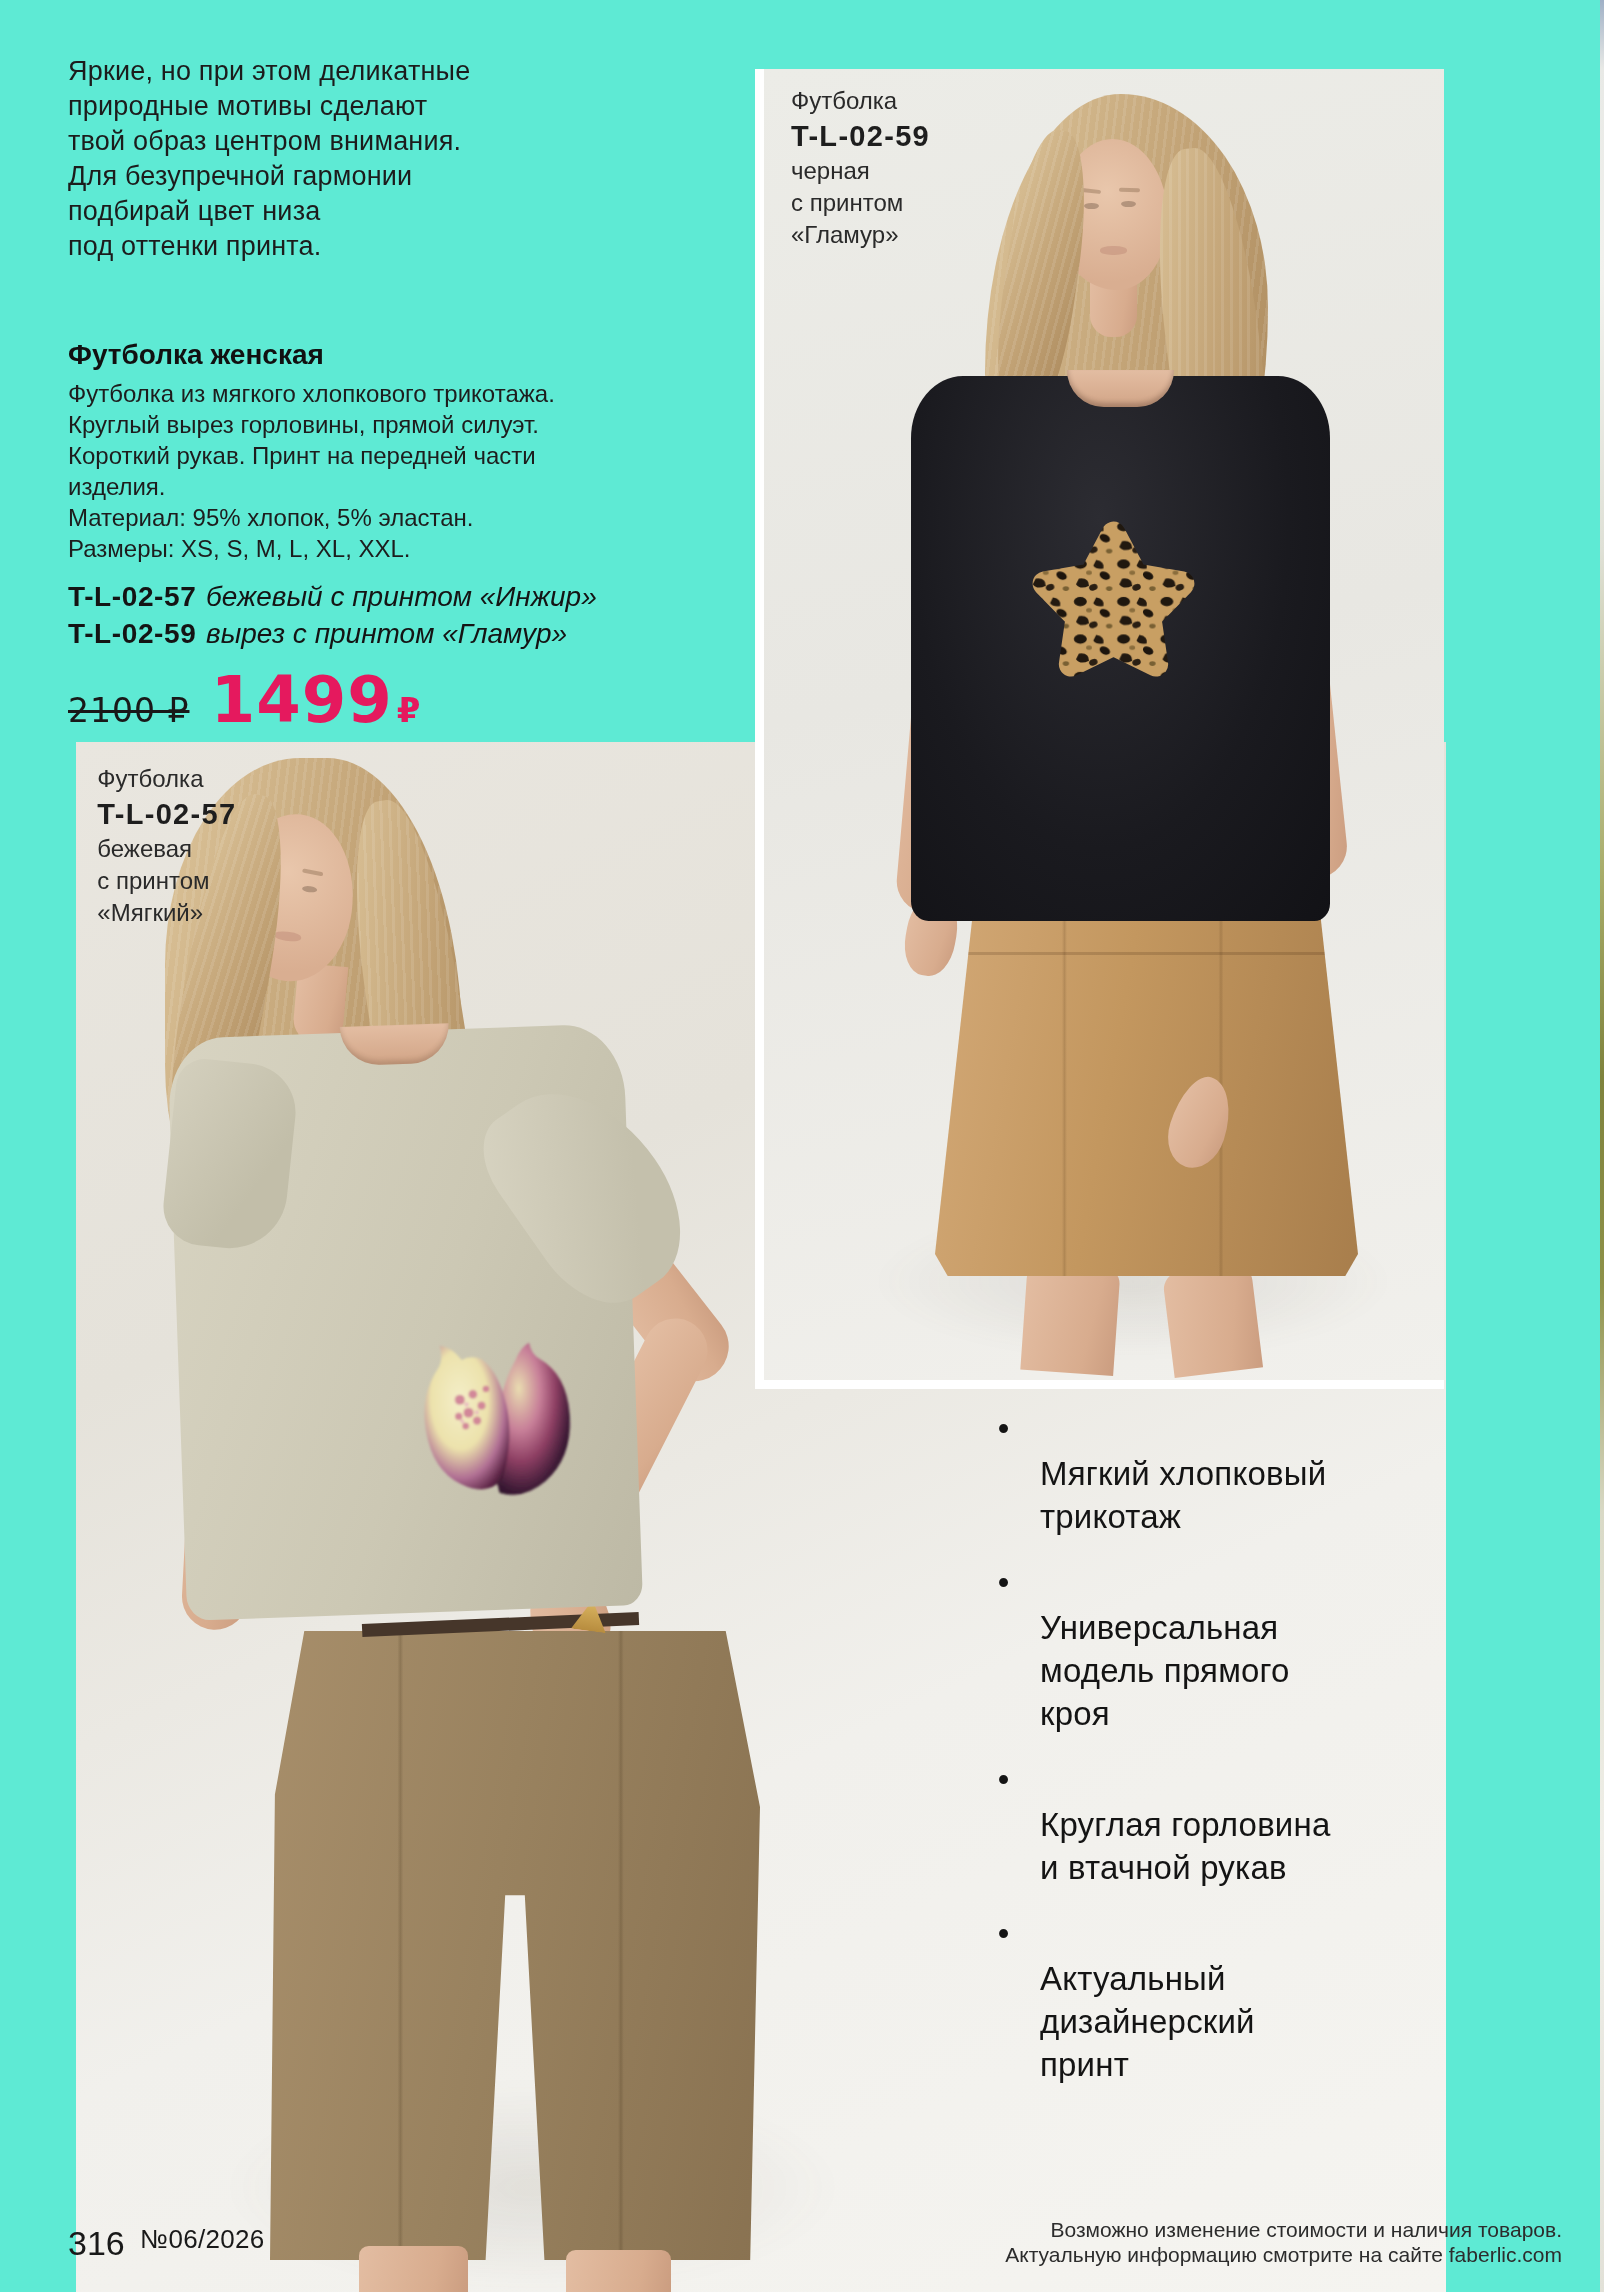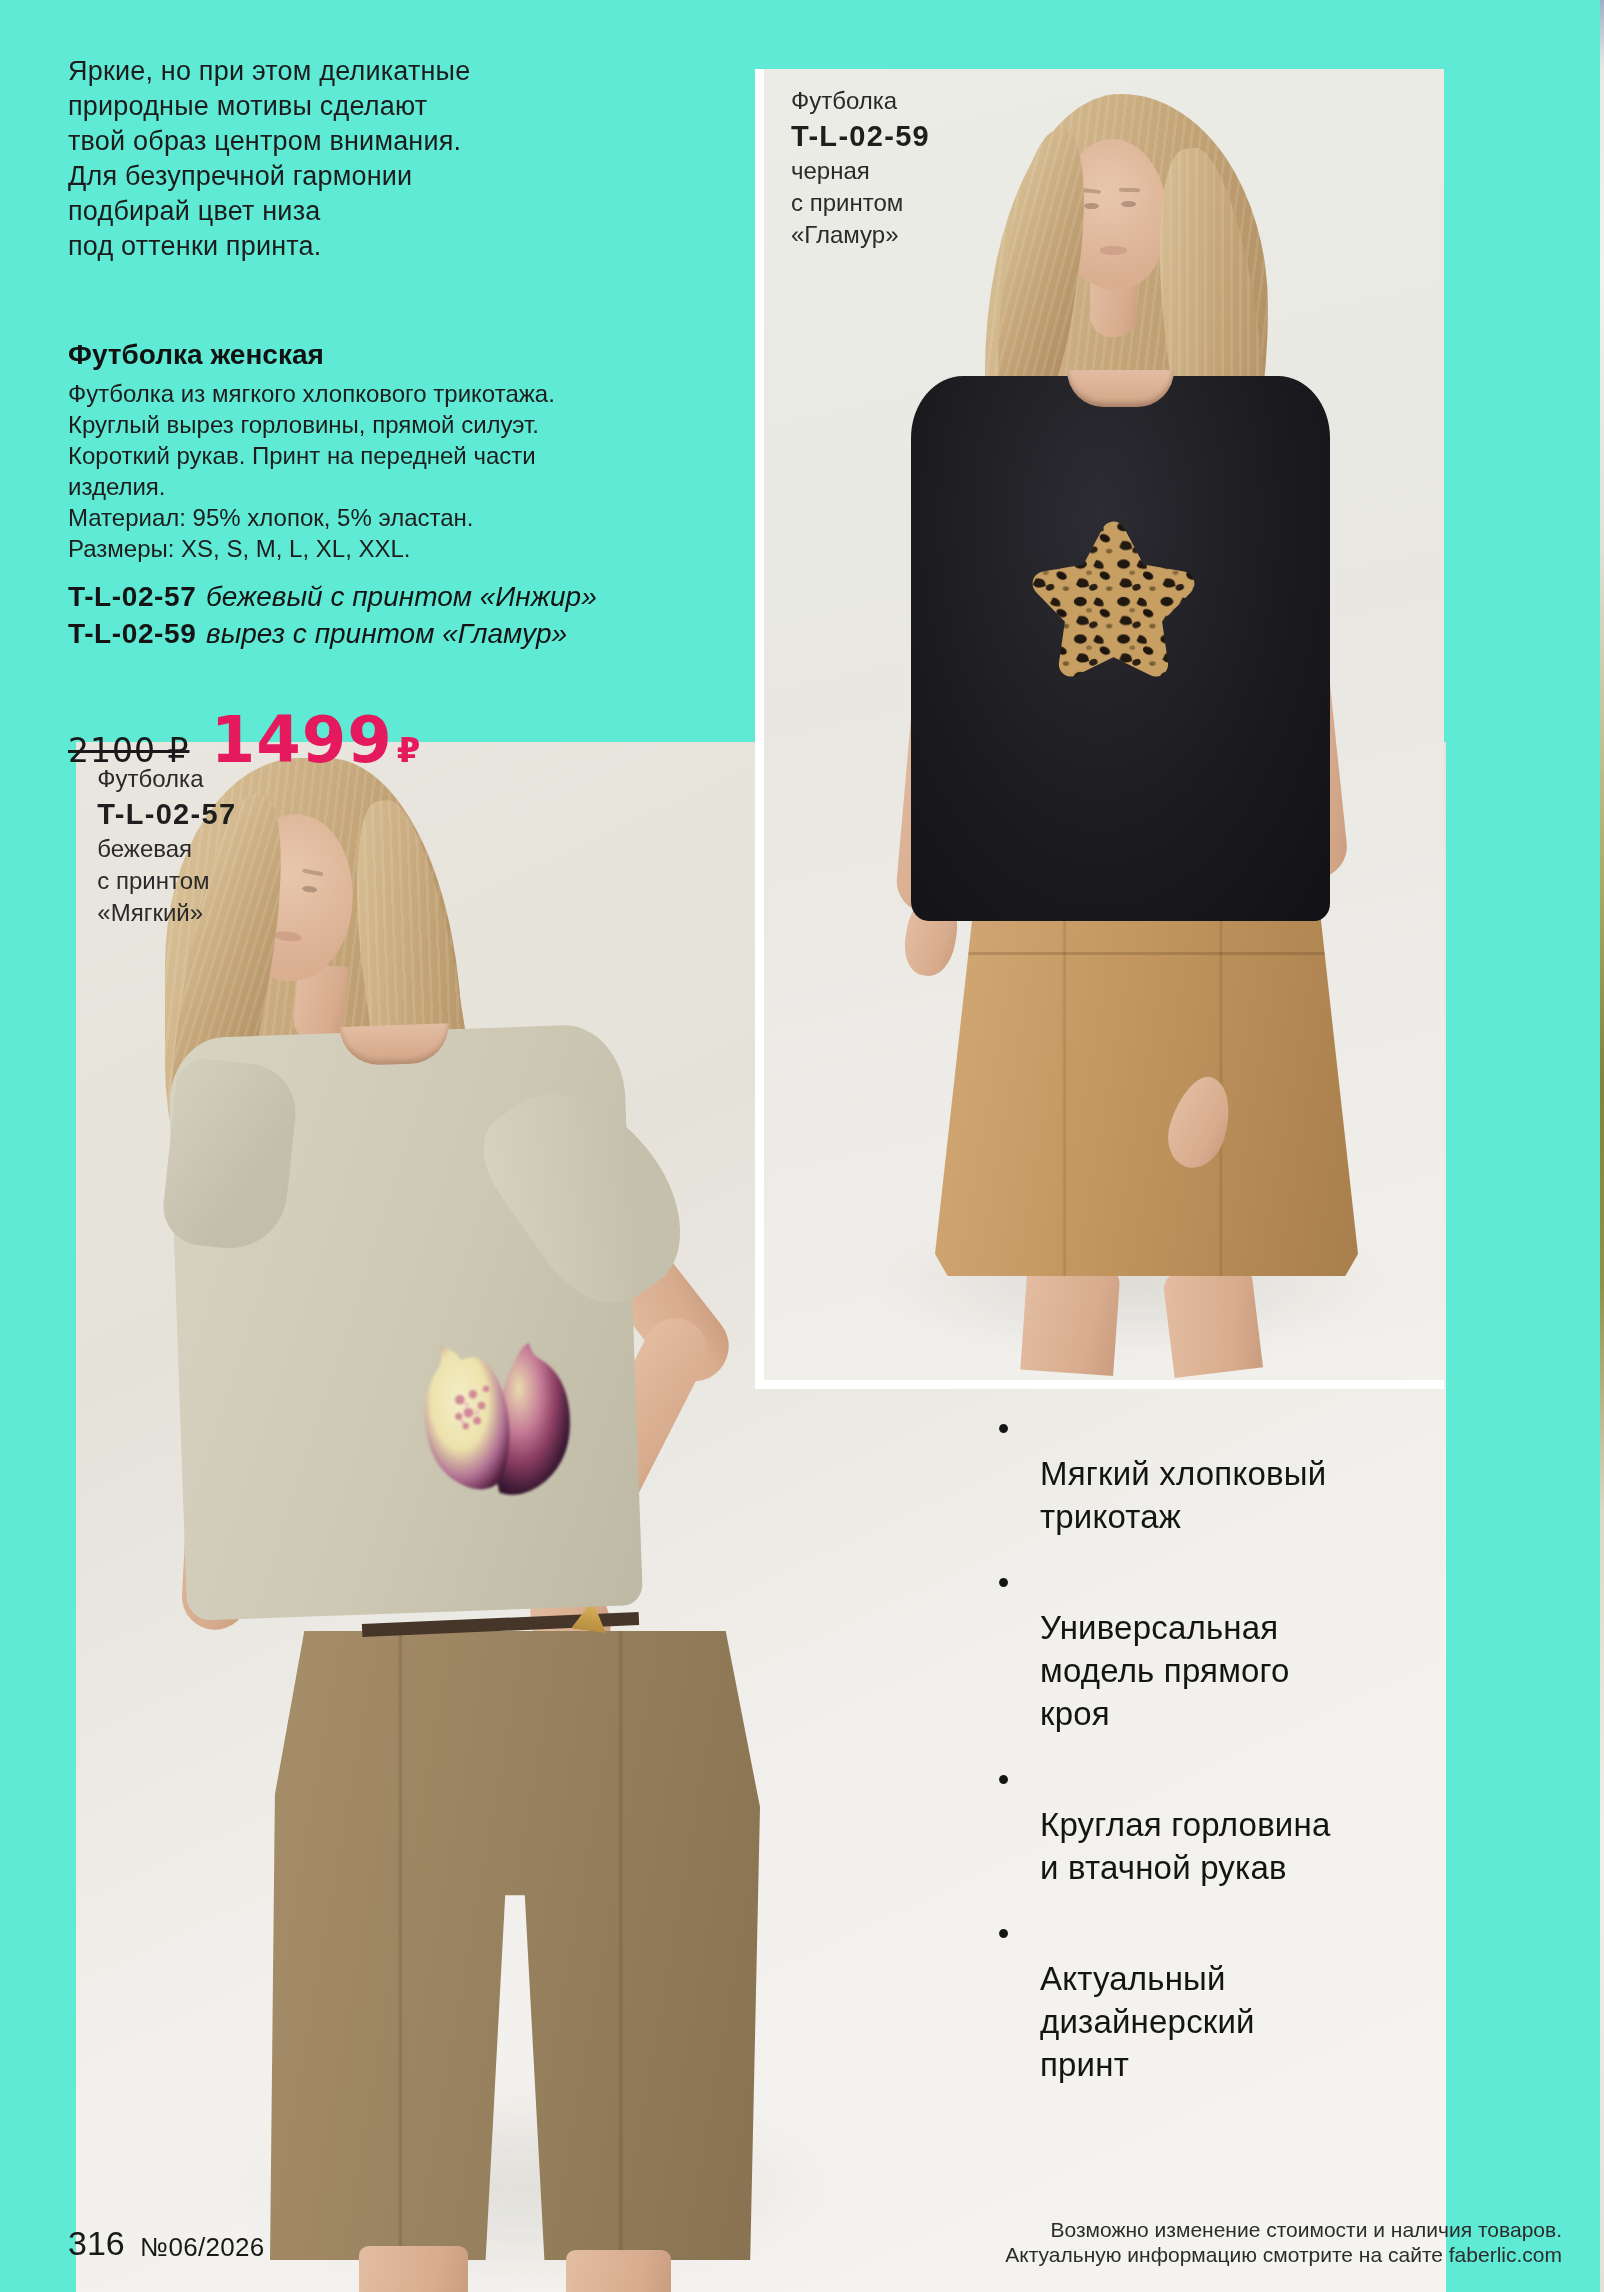--- a/index.html
+++ b/index.html
@@ -14,21 +14,21 @@
   .p-title{margin:0 0 6.8px 0;font-size:28px;font-weight:700;color:#111;}
   .p-desc{font-size:24px;line-height:31px;color:#1d1d1d;white-space:pre-line;}
   .variants{margin-top:14px;}
   .variant{font-size:28px;line-height:37px;color:#141414;white-space:nowrap;}
   .v-code{font-weight:700;letter-spacing:0.6px;margin-right:9.7px;}
   .v-desc{font-style:italic;}
   .price-row{margin-top:11.6px;display:flex;align-items:baseline;gap:21.3px;
              font-family:"DejaVu Sans",sans-serif;}
   .old-price{font-size:33px;color:#191919;text-decoration:line-through;
              text-decoration-thickness:2.9px;letter-spacing:1px;}
-  .new-price{color:#e5195e;font-weight:700;margin-top:40px;}
+  .new-price{color:#e5195e;font-weight:700;}
   .np-val{font-size:64px;letter-spacing:1px;}
   .np-cur{font-size:34px;margin-left:3.9px;}
 
   
   .ph{position:absolute;margin:0;overflow:hidden;}
   .ph-left{left:76px;top:742px;width:1370px;height:1550px;z-index:1;
     background:linear-gradient(155deg,#e9e6df 0%,#e5e2da 30%,#f1f0ec 62%,#f5f4f0 100%);}
   .ph-right{left:755px;top:69px;width:689px;height:1320px;box-sizing:border-box;
     border-left:9.7px solid #fff;border-bottom:9.7px solid #fff;z-index:2;
     background:linear-gradient(168deg,#ececE7 0%,#e8e7e2 45%,#f1f0ec 100%);}
@@ -132,21 +132,21 @@
 
   
   .features{position:absolute;left:988px;top:1409px;width:408px;z-index:3;
             list-style:none;margin:0;padding:0;}
   .features li{position:relative;padding-left:52px;margin-bottom:25px;
                font-size:33px;line-height:43px;color:#141414;letter-spacing:0.2px;
                white-space:pre-line;}
   .features .dot{position:absolute;left:9.7px;top:-1.9px;}
 
   
-  .footer-left{position:absolute;left:68px;top:2224px;display:flex;align-items:flex-end;
+  .footer-left{position:absolute;left:68px;top:2224px;display:flex;align-items:flex-start;
                gap:15.5px;color:#191919;z-index:4;}
   .pnum{font-size:34px;}
   .issue{font-size:26px;letter-spacing:0.3px;}
   .footer-note{position:absolute;right:43px;top:2217px;text-align:right;
                font-size:21px;line-height:25px;color:#2c2c2c;white-space:pre-line;z-index:4;}
 
   .edge-strip{position:absolute;right:0;top:0;width:4.9px;height:100%;z-index:5;
     background:linear-gradient(180deg,#9fb0c6 0%,#e8e9e6 3%,#f2f2ee 12%,#dfe0d6 24%,
                #a9ad6a 38%,#7f833d 47%,#8e9148 56%,#d9d9c6 66%,#f0efe9 80%,#e2e1d8 100%);}
 </style>

